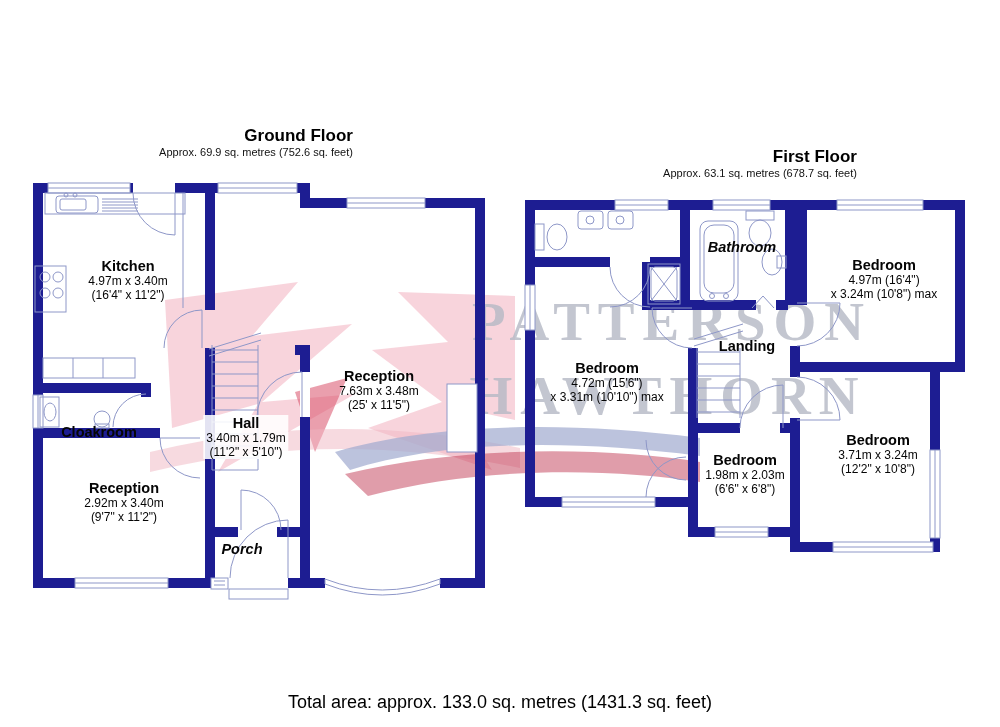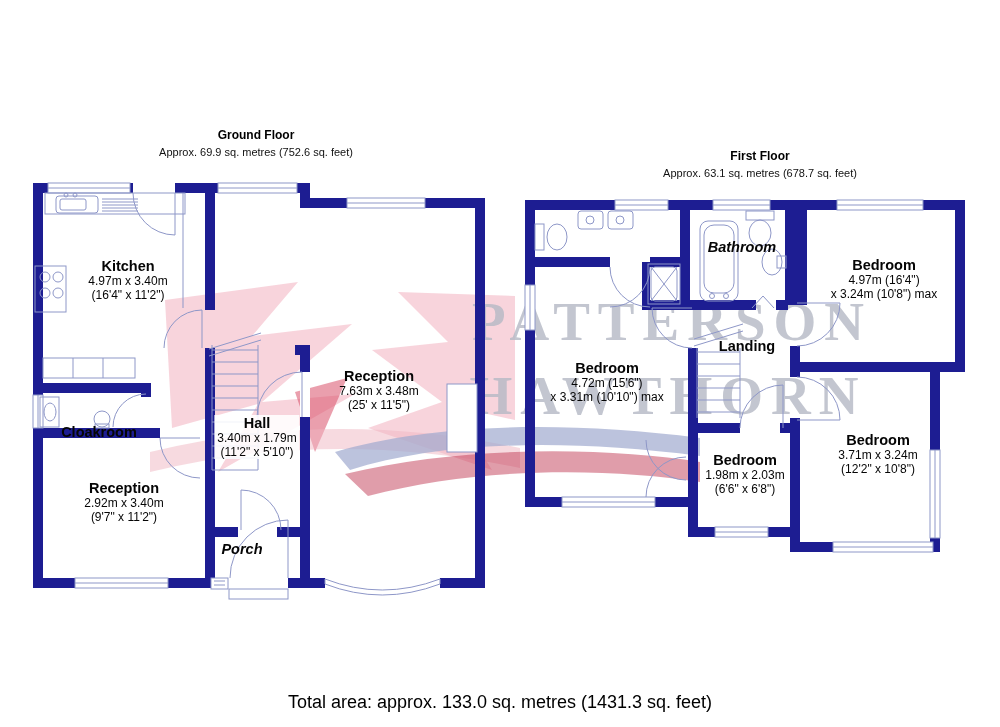--- a/index.html
+++ b/index.html
@@ -1,20 +1,20 @@
 <!DOCTYPE html>
 <html><head>
 <meta charset="utf-8">
 <style>
   html,body{margin:0;padding:0;background:#ffffff;}
   #plan{position:relative;width:1000px;height:727px;background:#ffffff;overflow:hidden;
         font-family:"Liberation Sans",sans-serif;}
   #plan svg{position:absolute;left:0;top:0;}
   .floor-title{position:absolute;transform:translateX(-50%);text-align:center;color:#000;}
-  .floor-title .t{font-size:12px;font-weight:bold;line-height:19px;}
+  .floor-title .t{font-size:17px;font-weight:bold;line-height:19px;text-align:right;}
   .floor-title .s{font-size:11px;line-height:14px;color:#111;}
   .room-label{position:absolute;transform:translateX(-50%);text-align:center;color:#050505;white-space:nowrap;}
   .room-label .n{font-size:14.5px;font-weight:bold;line-height:16px;}
   .room-label .d{font-size:12px;line-height:14px;}
   .room-label.wrapname{white-space:normal;width:86px;}
   .room-label.whitebg{background:rgba(255,255,255,.88);padding:0 3px;}
   #footer-text{position:absolute;left:500px;top:692px;transform:translateX(-50%);
        font-size:18px;color:#000;white-space:nowrap;}
 </style>
 </head>
@@ -336,21 +336,21 @@
     <div class="d">(16'4" x 11'2")</div>
   </div>
   <div class="room-label" style="left:379px;top:368px;">
     <div class="n">Reception</div>
     <div class="d">7.63m x 3.48m</div>
     <div class="d">(25' x 11'5")</div>
   </div>
   <div class="room-label" style="left:99px;top:399px;margin-top:25px;">
     <div class="n">Cloakroom</div>
   </div>
-  <div class="room-label whitebg" style="left:257px;top:415px;">
+  <div class="room-label whitebg" style="left:246px;top:415px;">
     <div class="n">Hall</div>
     <div class="d">3.40m x 1.79m</div>
     <div class="d">(11'2" x 5'10")</div>
   </div>
   <div class="room-label" style="left:124px;top:480px;">
     <div class="n">Reception</div>
     <div class="d">2.92m x 3.40m</div>
     <div class="d">(9'7" x 11'2")</div>
   </div>
   <div class="room-label" style="left:242px;top:541px;font-style:italic;">

